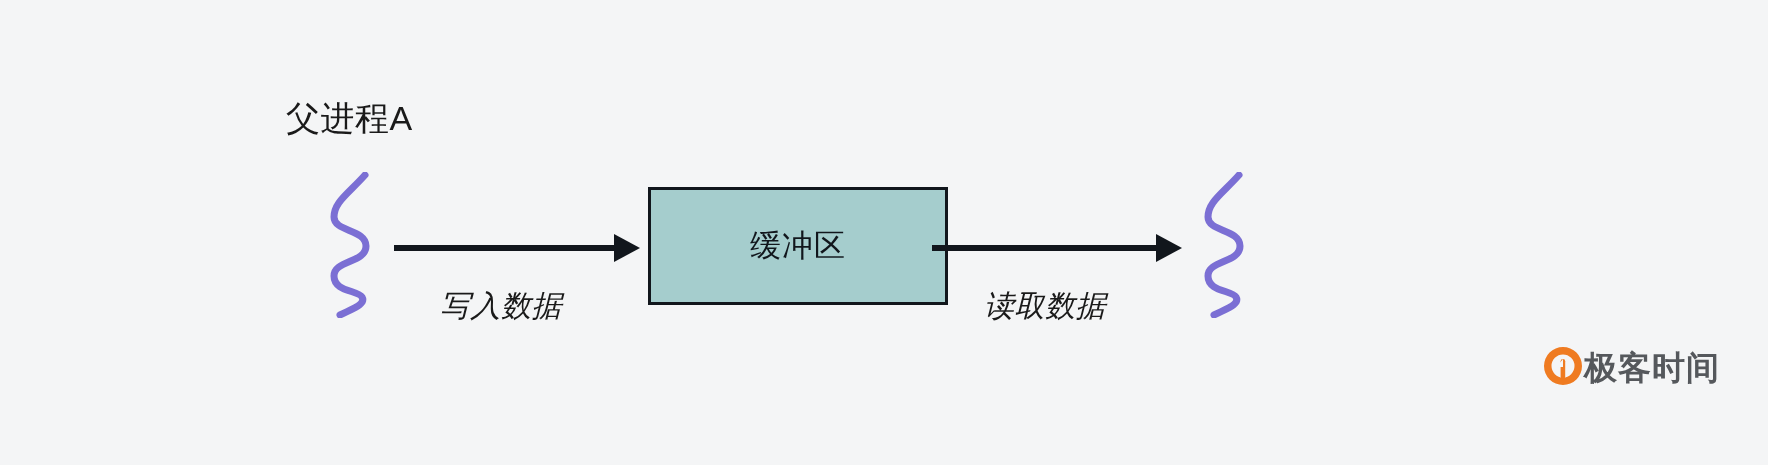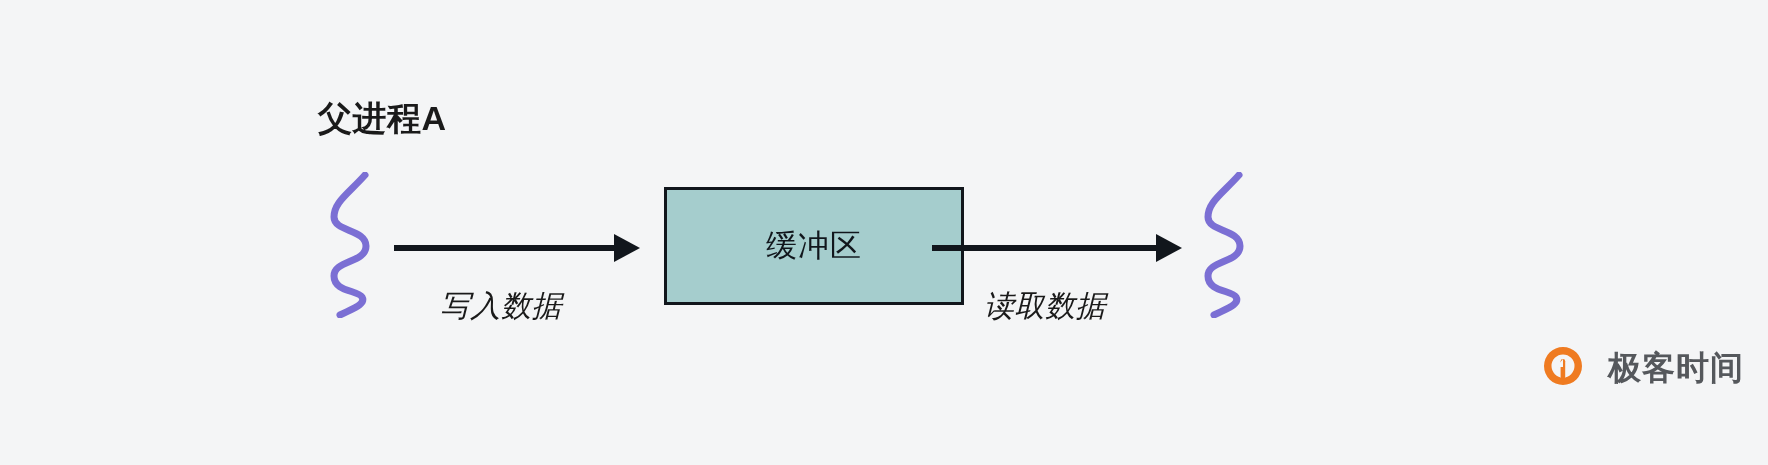--- a/index.html
+++ b/index.html
@@ -18,36 +18,35 @@
     width: 1768px;
     height: 465px;
     background: #f4f5f6;
   }
   .abs { position: absolute; }
 
   
   .node-title {
     font-size: 34px;
     color: #1a1a1a;
-    font-weight: 700;
+    font-weight: 400;
     white-space: nowrap;
     letter-spacing: 0.5px;
-    margin-left: 32px;
   }
   #title-parent { left: 286px; top: 96px; }
   #title-child  { left: 1160px; top: 96px; }
 
   
   .squiggle { }
   #squiggle-parent { left: 318px; top: 172px; }
   #squiggle-child  { left: 1192px; top: 172px; }
 
   
   #buffer-box {
-    left: 664px;
+    left: 648px;
     top: 187px;
     width: 300px;
     height: 118px;
     background: #a5cdcd;
     border: 3px solid #11161c;
     box-sizing: border-box;
     display: flex;
     align-items: center;
     justify-content: center;
   }
@@ -73,21 +72,21 @@
   }
   #label-write { left: 440px; top: 286px; }
   #label-read  { left: 984px; top: 286px; text-align: right; }
 
   
   #watermark {
     left: 1542px;
     top: 345px;
     display: flex;
     align-items: center;
-    gap: 24px;
+    gap: 0;
   }
   #watermark-text {
     font-size: 33px;
     font-weight: 700;
     color: #55585c;
     letter-spacing: 1px;
     white-space: nowrap;
   }
 </style>
 </head>

